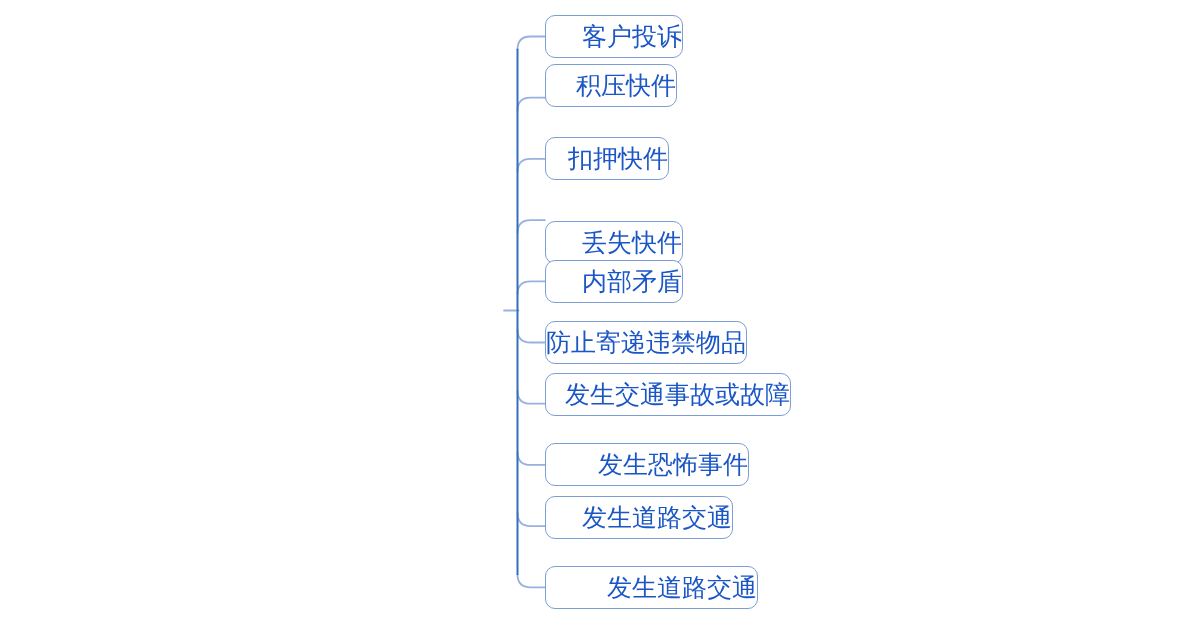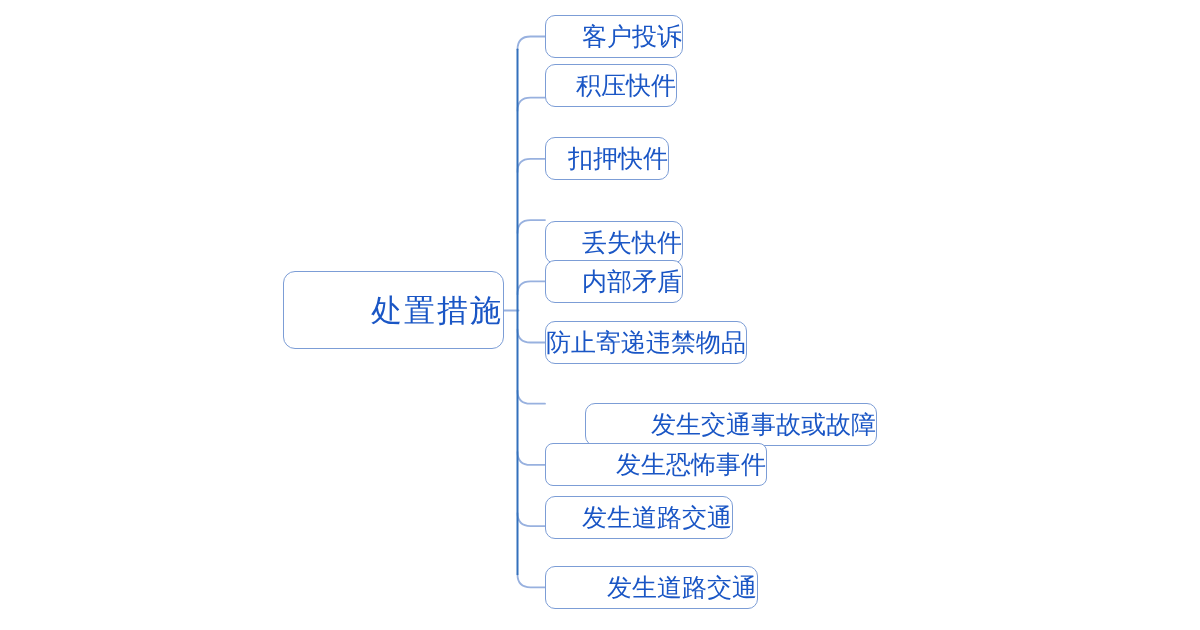--- a/index.html
+++ b/index.html
@@ -69,47 +69,44 @@
       <path d="M 517.5 294.3 Q 517.5 281.3 530.5 281.3 L 545 281.3" fill="none" stroke="#98B1DF" stroke-width="1.8" stroke-linecap="round"></path>
       <path d="M 517.5 329.5 Q 517.5 342.5 530.5 342.5 L 545 342.5" fill="none" stroke="#98B1DF" stroke-width="1.8" stroke-linecap="round"></path>
       <path d="M 517.5 390.70000000000005 Q 517.5 403.70000000000005 530.5 403.70000000000005 L 545 403.70000000000005" fill="none" stroke="#98B1DF" stroke-width="1.8" stroke-linecap="round"></path>
       <path d="M 517.5 451.90000000000003 Q 517.5 464.90000000000003 530.5 464.90000000000003 L 545 464.90000000000003" fill="none" stroke="#98B1DF" stroke-width="1.8" stroke-linecap="round"></path>
       <path d="M 517.5 513.1 Q 517.5 526.1 530.5 526.1 L 545 526.1" fill="none" stroke="#98B1DF" stroke-width="1.8" stroke-linecap="round"></path>
       <path d="M 517.5 574.3000000000001 Q 517.5 587.3000000000001 530.5 587.3000000000001 L 545 587.3000000000001" fill="none" stroke="#98B1DF" stroke-width="1.8" stroke-linecap="round"></path>
       <path d="M 504 310.5 L 518.5 310.5" fill="none" stroke="#98B1DF" stroke-width="1.8" stroke-linecap="round"></path>
       <path d="M 517.5 49.5 L 517.5 574.3000000000001" fill="none" stroke="#3370BC" stroke-width="2" stroke-linecap="round"></path>
     </svg>
 
-  <div class="topic-node root-node">
-    <span class="topic-label">处置措施</span>
-  </div>
 
   <div id="branch-container">
       <div class="topic-node branch-node" style="top: 15px; width: 138px;">
         <span class="topic-label">客户投诉</span>
       </div>
       <div class="topic-node branch-node" style="top: 64px; width: 132px;">
         <span class="topic-label">积压快件</span>
       </div>
       <div class="topic-node branch-node" style="top: 137.4px; width: 124px;">
         <span class="topic-label">扣押快件</span>
       </div>
       <div class="topic-node branch-node" style="top: 198.6px; width: 138px; margin-top: 22px;">
         <span class="topic-label">丢失快件</span>
       </div>
       <div class="topic-node branch-node" style="top: 259.8px; width: 138px;">
         <span class="topic-label">内部矛盾</span>
       </div>
       <div class="topic-node branch-node" style="top: 321px; width: 202px;">
         <span class="topic-label">防止寄递违禁物品</span>
       </div>
-      <div class="topic-node branch-node" style="top: 403px; width: 292px; margin-left: 40px;">
+      <div class="topic-node branch-node" style="top: 373px; width: 246px;">
         <span class="topic-label">发生交通事故或故障</span>
       </div>
-      <div class="topic-node branch-node" style="top: 443.4px; width: 222px; border-radius: 8px;">
+      <div class="topic-node branch-node" style="top: 443.4px; width: 204px;">
         <span class="topic-label">发生恐怖事件</span>
       </div>
       <div class="topic-node branch-node" style="top: 496px; width: 188px;">
         <span class="topic-label">发生道路交通</span>
       </div>
       <div class="topic-node branch-node" style="top: 565.8px; width: 213px;">
         <span class="topic-label">发生道路交通</span>
       </div>
     </div>
 </div>

